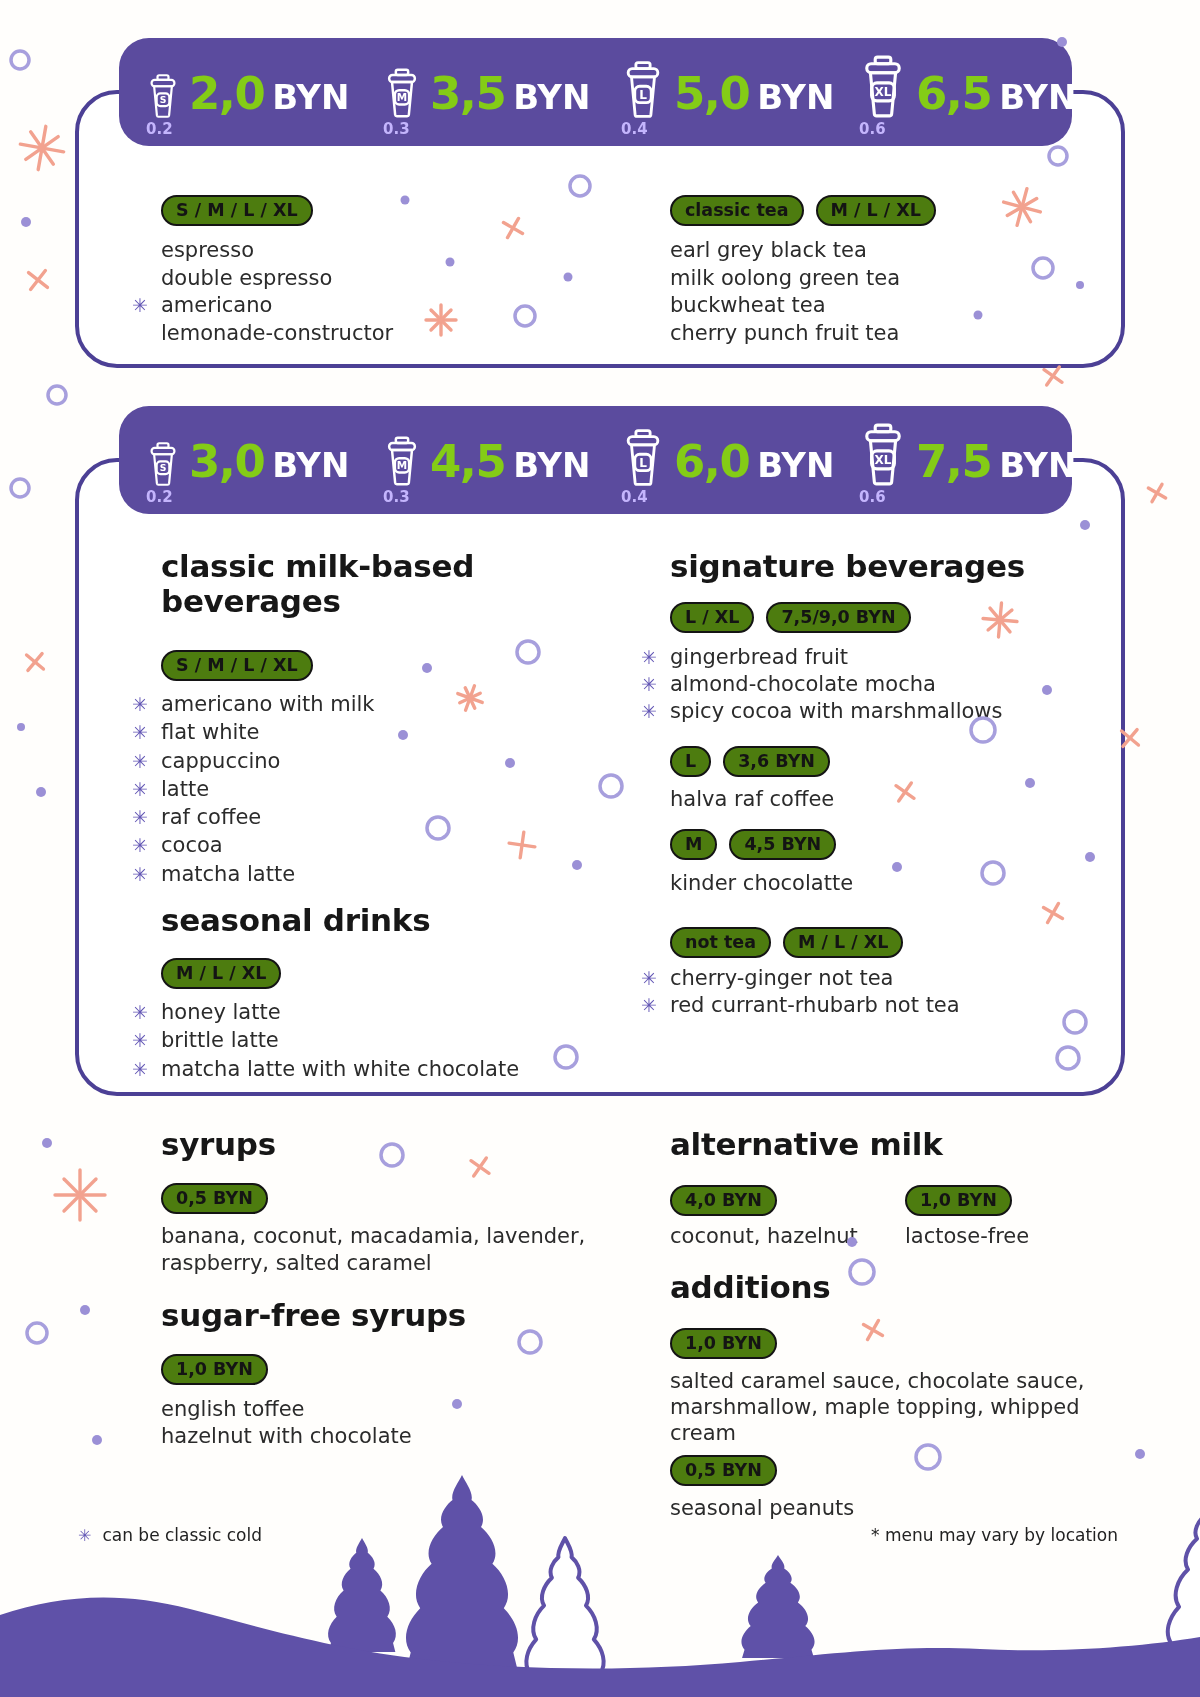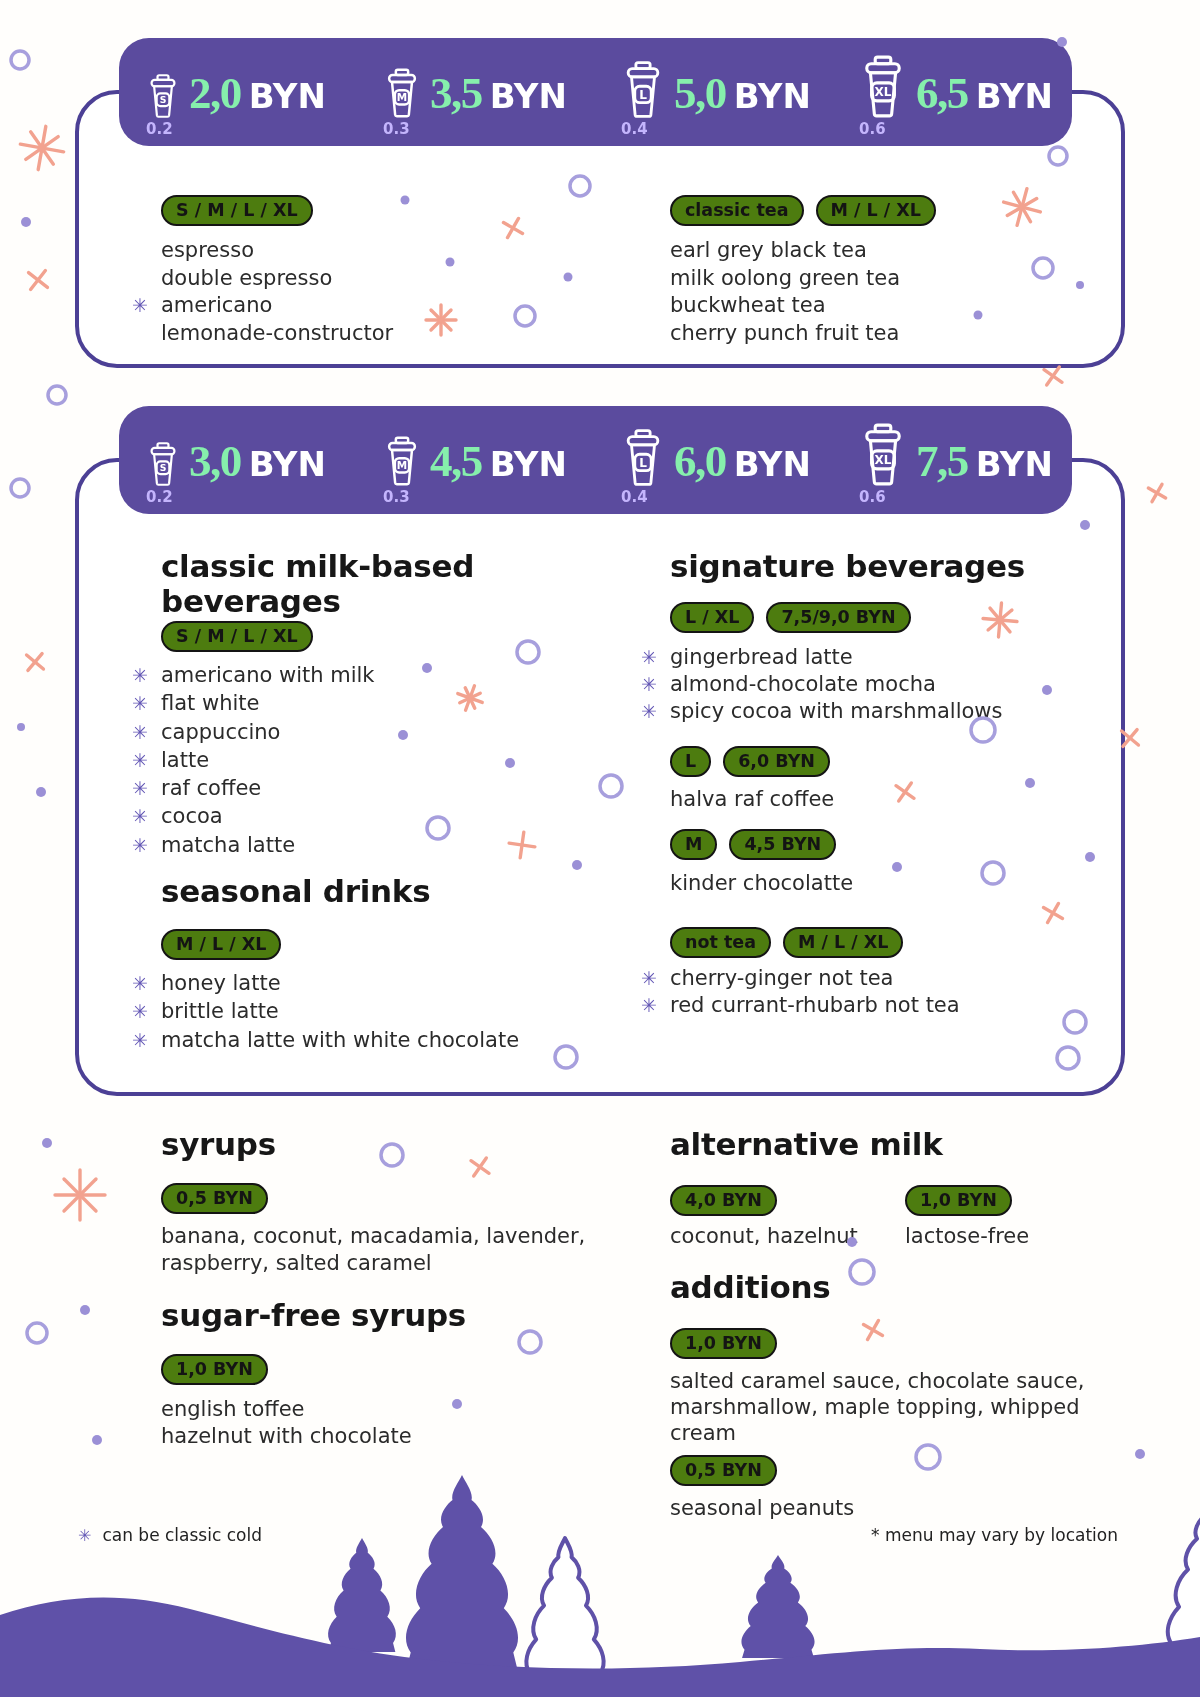--- a/index.html
+++ b/index.html
@@ -12,37 +12,37 @@
   #card2{left:75px;top:458px;width:1050px;height:638px;}
   .banner{position:absolute;left:119px;width:953px;height:108px;background:#5b4b9e;border-radius:30px;}
   #banner1{top:38px;} #banner2{top:406px;}
   .cell{position:absolute;bottom:9px;display:flex;align-items:flex-end;}
   .cell.c1{left:27px}.cell.c2{left:264px}.cell.c3{left:502px}.cell.c4{left:740px}
   .iconcol{display:flex;flex-direction:column;align-items:flex-start;}
   .cup{display:block;stroke:#fff;stroke-width:2.6;fill:none;stroke-linejoin:round;}
   .cup .ltr{fill:#fff;stroke:none;font-size:11px;font-weight:700;text-anchor:middle;font-family:"DejaVu Sans",sans-serif;}
   .vol{font-size:15px;font-weight:700;color:#c4b5fd;margin-top:4px;line-height:1;}
   .price{display:flex;align-items:baseline;margin-left:9px;margin-bottom:21px;white-space:nowrap;}
-  .num{font-size:45px;font-weight:700;color:#86efac;letter-spacing:-1.5px;line-height:1;font-family:Liberation Serif, serif;}
+  .num{font-size:45px;font-weight:700;color:#84cc16;letter-spacing:-1.5px;line-height:1;}
   .unit{font-size:34px;font-weight:700;color:#fff;margin-left:8px;line-height:1;}
 
   
   .col{position:absolute;}
   .h{font-weight:700;font-size:31px;line-height:35px;letter-spacing:-.3px;color:#171717;}
   .badges{display:flex;gap:12px;align-items:center;}
   .badge{display:inline-block;border:2.5px solid #141414;border-radius:18px;padding:2px 13px 3px;
          font-weight:700;font-size:17.5px;line-height:22px;color:#141414;background:#4d7c0f;white-space:nowrap;}
   .items{font-size:21px;color:#2b2b2b;}
   .items .item{position:relative;line-height:27.5px;}
   .lh28 .item{line-height:28.3px;}
   .lh27 .item{line-height:27px;}
   .star{position:absolute;left:-29px;top:0;color:#6357b5;font-size:19px;}
   .plain{font-size:21px;color:#2b2b2b;line-height:27px;}
   .note{position:absolute;font-size:17px;color:#222;}
-  .note .star-inline{color:#6357b5;margin-right:11px;font-size:16px;position:static;}.mb19{margin-bottom:2px}
+  .note .star-inline{color:#6357b5;margin-right:11px;font-size:16px;position:static;}.mb19{margin-bottom:31px}
   .mb9{margin-bottom:9px}.mb11{margin-bottom:11px}.mb21{margin-bottom:21px}
   .mb23{margin-bottom:23px}.mb7{margin-bottom:7px}
   .mt15{margin-top:15px}.mt21{margin-top:21px}.mt16{margin-top:16px}
   .mt30{margin-top:30px}.mt9{margin-top:9px}.mb20{margin-bottom:20px}.mb18{margin-bottom:18px}.mb10{margin-bottom:10px}
 
   .altrow{position:relative;height:85px;}
   .altcol{position:absolute;top:0;}
   .altcol2{left:235px;}
 
   
@@ -249,27 +249,27 @@
     </div>
   </div>
 
   <div class="col" style="left:670px;top:549px;width:460px;">
     <div class="h mb18">signature beverages</div>
     <div class="badges mb11">
       <span class="badge">L / XL</span>
       <span class="badge">7,5/9,0 BYN</span>
     </div>
     <div class="items lh27">
-      <div class="item"><span class="star">✳</span><span>gingerbread latte</span></div>
+      <div class="item"><span class="star">✳</span><span>gingerbread fruit</span></div>
       <div class="item"><span class="star">✳</span><span>almond-chocolate mocha</span></div>
       <div class="item"><span class="star">✳</span><span>spicy cocoa with marshmallows</span></div>
     </div>
     <div class="badges mt21 mb9">
       <span class="badge">L</span>
-      <span class="badge">6,0 BYN</span>
+      <span class="badge">3,6 BYN</span>
     </div>
     <div class="plain">halva raf coffee</div>
     <div class="badges mt16 mb10">
       <span class="badge">M</span>
       <span class="badge">4,5 BYN</span>
     </div>
     <div class="plain">kinder chocolatte</div>
     <div class="badges mt30 mb7">
       <span class="badge">not tea</span>
       <span class="badge">M / L / XL</span>

